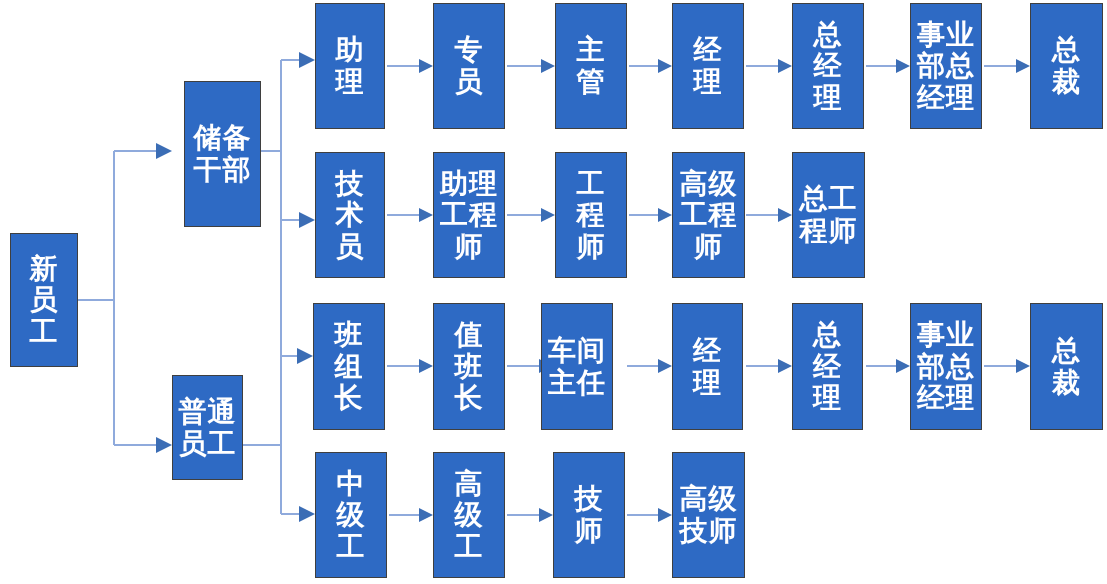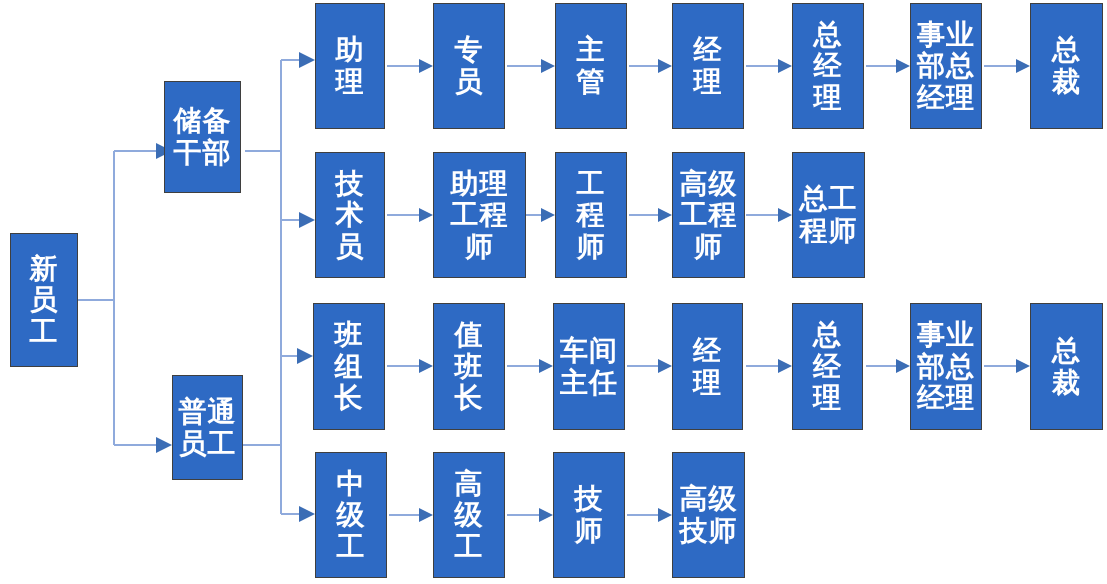--- a/index.html
+++ b/index.html
@@ -98,21 +98,21 @@
     <line x1="627" y1="515" x2="659" y2="515"></line>
       <polygon points="658,508 672,515 658,522"></polygon>
   </svg>
 
   <div class="node" style="left:10px;top:233px;width:68px;height:134px">
       <span>新
 员
 工</span>
     </div>
 
-  <div class="node" style="left:164px;top:81px;width:77px;height:112px">
+  <div class="node" style="left:184px;top:81px;width:77px;height:146px">
       <span>储备
 干部</span>
     </div>
   <div class="node" style="left:172px;top:375px;width:71px;height:105px">
       <span>普通
 员工</span>
     </div>
 
   <div class="node" style="left:315px;top:3px;width:70px;height:126px">
       <span>助
@@ -143,21 +143,21 @@
   <div class="node" style="left:1030px;top:3px;width:73px;height:126px">
       <span>总
 裁</span>
     </div>
 
   <div class="node" style="left:315px;top:152px;width:70px;height:126px">
       <span>技
 术
 员</span>
     </div>
-  <div class="node" style="left:433px;top:152px;width:93px;height:126px">
+  <div class="node" style="left:433px;top:152px;width:72px;height:126px">
       <span>助理
 工程
 师</span>
     </div>
   <div class="node" style="left:555px;top:152px;width:72px;height:126px">
       <span>工
 程
 师</span>
     </div>
   <div class="node" style="left:672px;top:152px;width:73px;height:126px">
@@ -173,21 +173,21 @@
   <div class="node" style="left:313px;top:303px;width:72px;height:127px">
       <span>班
 组
 长</span>
     </div>
   <div class="node" style="left:433px;top:303px;width:72px;height:127px">
       <span>值
 班
 长</span>
     </div>
-  <div class="node" style="left:553px;top:303px;width:72px;height:127px">
+  <div class="node" style="left:541px;top:303px;width:72px;height:127px">
       <span>车间
 主任</span>
     </div>
   <div class="node" style="left:672px;top:303px;width:71px;height:127px">
       <span>经
 理</span>
     </div>
   <div class="node" style="left:792px;top:303px;width:71px;height:127px">
       <span>总
 经

